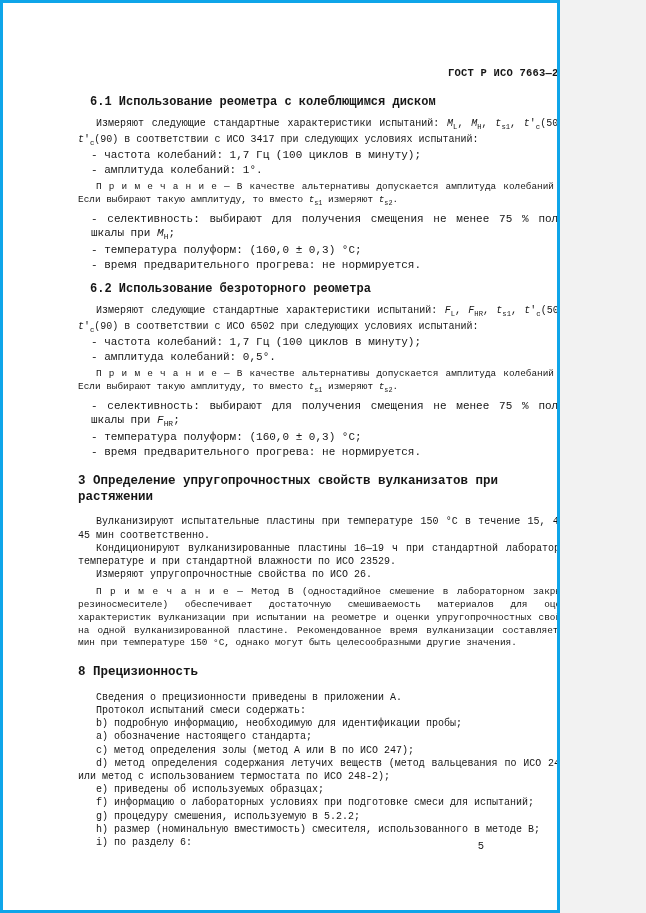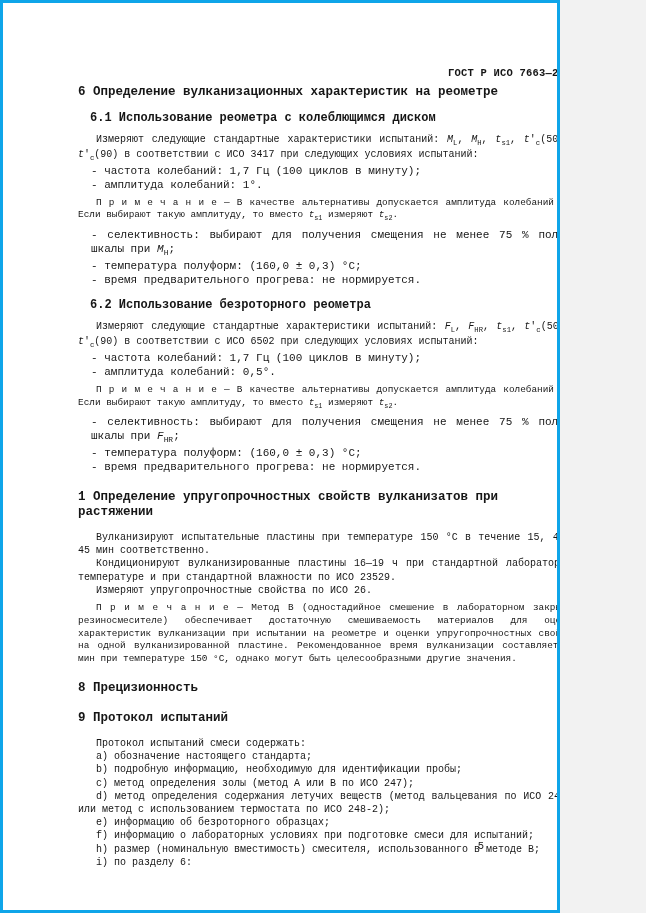--- a/index.html
+++ b/index.html
@@ -81,56 +81,56 @@
 <body>
 
 <div class="page">
 
   <div class="page-head">
     <span class="doc-code">ГОСТ Р ИСО 7663—2017</span>
   </div>
 
   <div class="content">
 
-    <h1 class="sec first">6 Определение вулканизационных характеристик на реометре</h1>
 
     <h2 class="sub">6.1 Использование реометра с колеблющимся диском</h2>
     <p class="body">Измеряют следующие стандартные характеристики испытаний: <i>M</i><sub>L</sub>, <i>M</i><sub>H</sub>, <i>t</i><sub>s1</sub>, <i>t</i>′<sub>c</sub>(50) и <i>t</i>′<sub>c</sub>(90) в соответствии с ИСО 3417 при следующих условиях испытаний:</p>
     <p class="li">- частота колебаний: 1,7 Гц (100 циклов в минуту);</p>
     <p class="li">- амплитуда колебаний: 1°.</p>
     <p class="note">П р и м е ч а н и е — В качестве альтернативы допускается амплитуда колебаний 3°. Если выбирают такую амплитуду, то вместо <i>t</i><sub>s1</sub> измеряют <i>t</i><sub>s2</sub>.</p>
     <p class="li">- селективность: выбирают для получения смещения не менее 75 % полной шкалы при <i>M</i><sub>H</sub>;</p>
     <p class="li">- температура полуформ: (160,0 ± 0,3) °С;</p>
     <p class="li">- время предварительного прогрева: не нормируется.</p>
 
     <h2 class="sub">6.2 Использование безроторного реометра</h2>
     <p class="body">Измеряют следующие стандартные характеристики испытаний: <i>F</i><sub>L</sub>, <i>F</i><sub>HR</sub>, <i>t</i><sub>s1</sub>, <i>t</i>′<sub>c</sub>(50) и <i>t</i>′<sub>c</sub>(90) в соответствии с ИСО 6502 при следующих условиях испытаний:</p>
     <p class="li">- частота колебаний: 1,7 Гц (100 циклов в минуту);</p>
     <p class="li">- амплитуда колебаний: 0,5°.</p>
     <p class="note">П р и м е ч а н и е — В качестве альтернативы допускается амплитуда колебаний 1°. Если выбирают такую амплитуду, то вместо <i>t</i><sub>s1</sub> измеряют <i>t</i><sub>s2</sub>.</p>
     <p class="li">- селективность: выбирают для получения смещения не менее 75 % полной шкалы при <i>F</i><sub>HR</sub>;</p>
     <p class="li">- температура полуформ: (160,0 ± 0,3) °С;</p>
     <p class="li">- время предварительного прогрева: не нормируется.</p>
 
-    <h1 class="sec">1 Определение упругопрочностных свойств вулканизатов при растяжении</h1>
+    <h1 class="sec">3 Определение упругопрочностных свойств вулканизатов при растяжении</h1>
     <p class="body">Вулканизируют испытательные пластины при температуре 150 °С в течение 15, 40 и 45 мин соответственно.</p>
     <p class="body">Кондиционируют вулканизированные пластины 16—19 ч при стандартной лабораторной температуре и при стандартной влажности по ИСО 23529.</p>
     <p class="body">Измеряют упругопрочностные свойства по ИСО 26.</p>
     <p class="note big">П р и м е ч а н и е — Метод В (одностадийное смешение в лабораторном закрытом резиносмесителе) обеспечивает достаточную смешиваемость материалов для оценки характеристик вулканизации при испытании на реометре и оценки упругопрочностных свойств на одной вулканизированной пластине. Рекомендованное время вулканизации составляет 45 мин при температуре 150 °С, однако могут быть целесообразными другие значения.</p>
 
     <h1 class="sec">8 Прецизионность</h1>
+    <p class="body">Сведения о прецизионности приведены в приложении А.</p>
 
-    <h1 class="sec">9 Протокол испытаний</h1>
     <p class="body">Протокол испытаний смеси содержать:</p>
+    <p class="body">b) подробную информацию, необходимую для идентификации пробы;</p>
     <p class="body">а) обозначение настоящего стандарта;</p>
-    <p class="body">b) подробную информацию, необходимую для идентификации пробы;</p>
     <p class="body">с) метод определения золы (метод А или В по ИСО 247);</p>
     <p class="body">d) метод определения содержания летучих веществ (метод вальцевания по ИСО 248-1 или метод с использованием термостата по ИСО 248-2);</p>
-    <p class="body">е) информацию об безроторного образцах;</p>
+    <p class="body">е) приведены об используемых образцах;</p>
     <p class="body">f) информацию о лабораторных условиях при подготовке смеси для испытаний;</p>
+    <p class="body">g) процедуру смешения, используемую в 5.2.2;</p>
     <p class="body">h) размер (номинальную вместимость) смесителя, использованного в методе В;</p>
     <p class="body">i) по разделу 6:</p>
 
   </div>
 
   <span class="footer-num">5</span>
 
 </div>
 
 </body></html>

